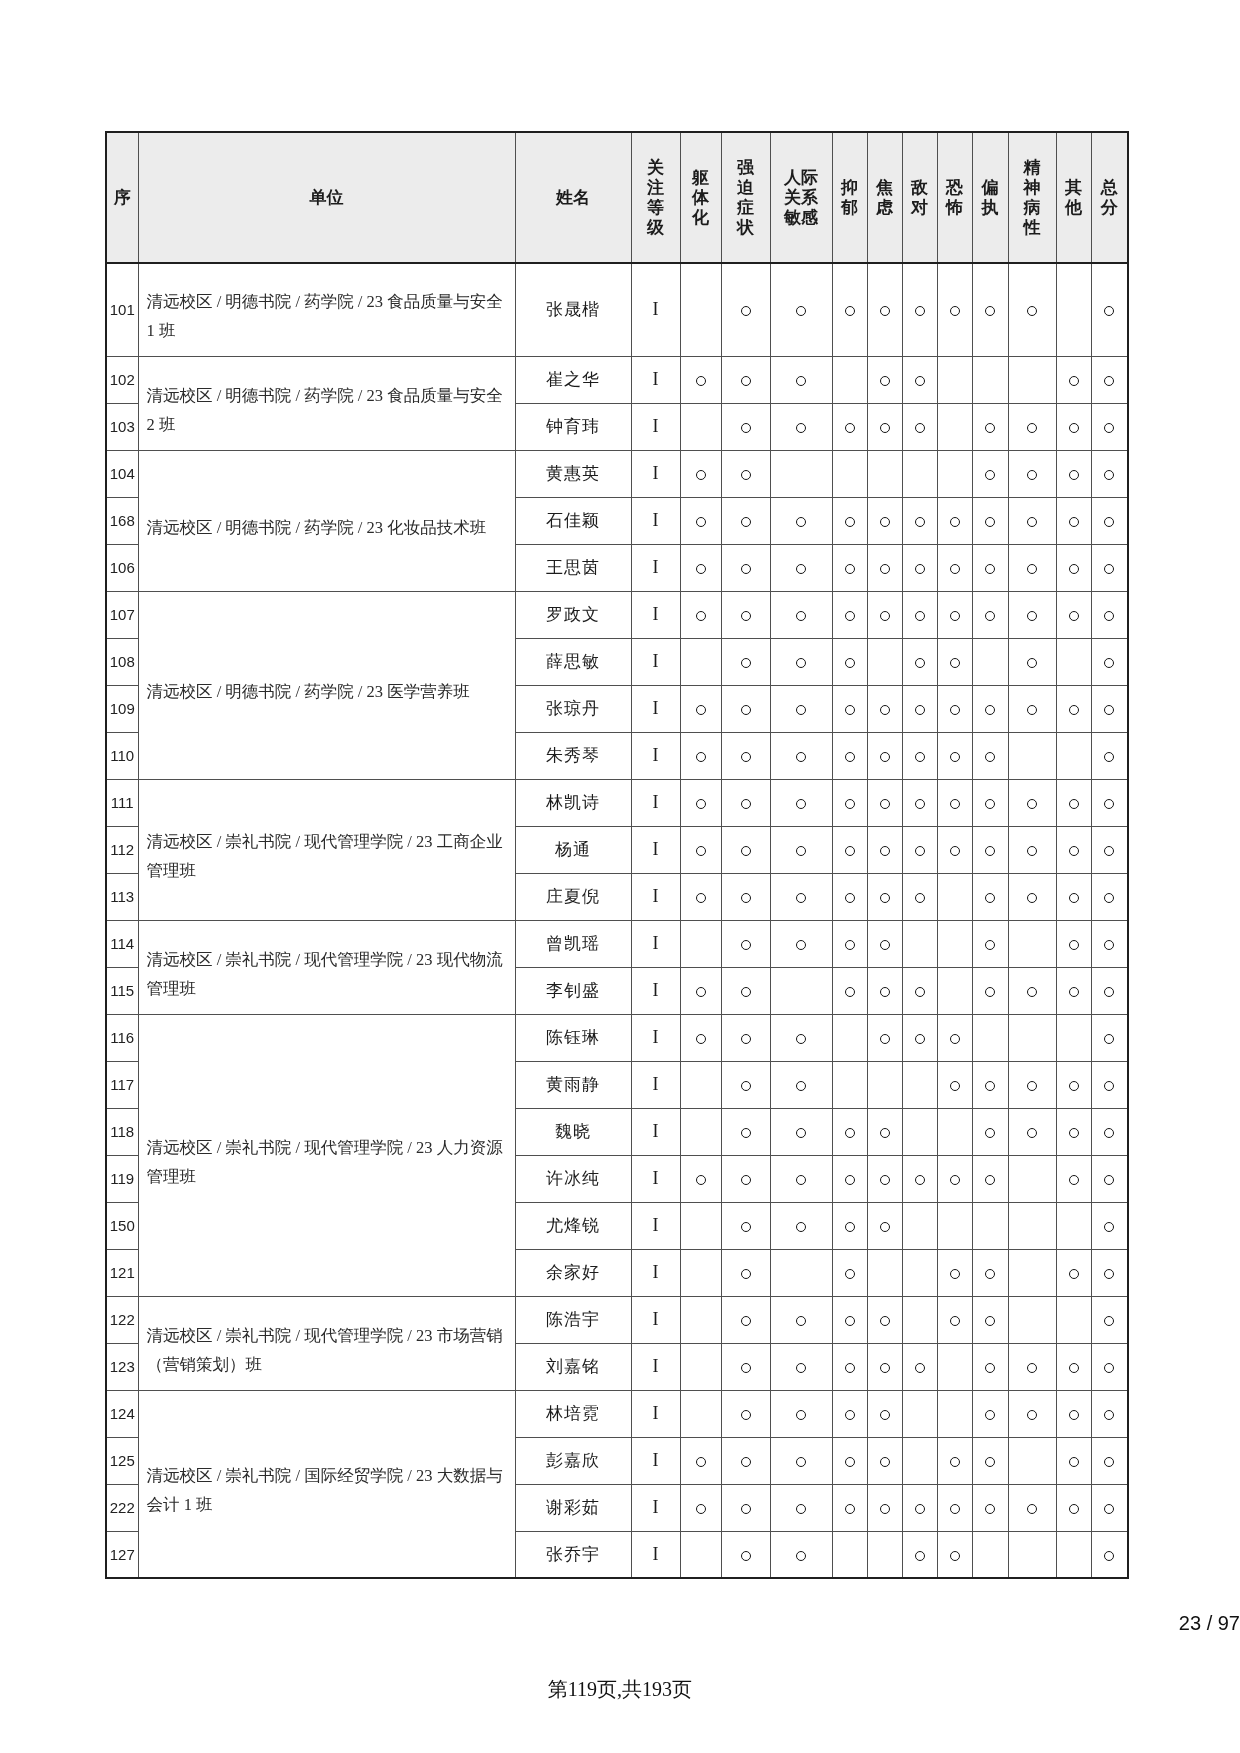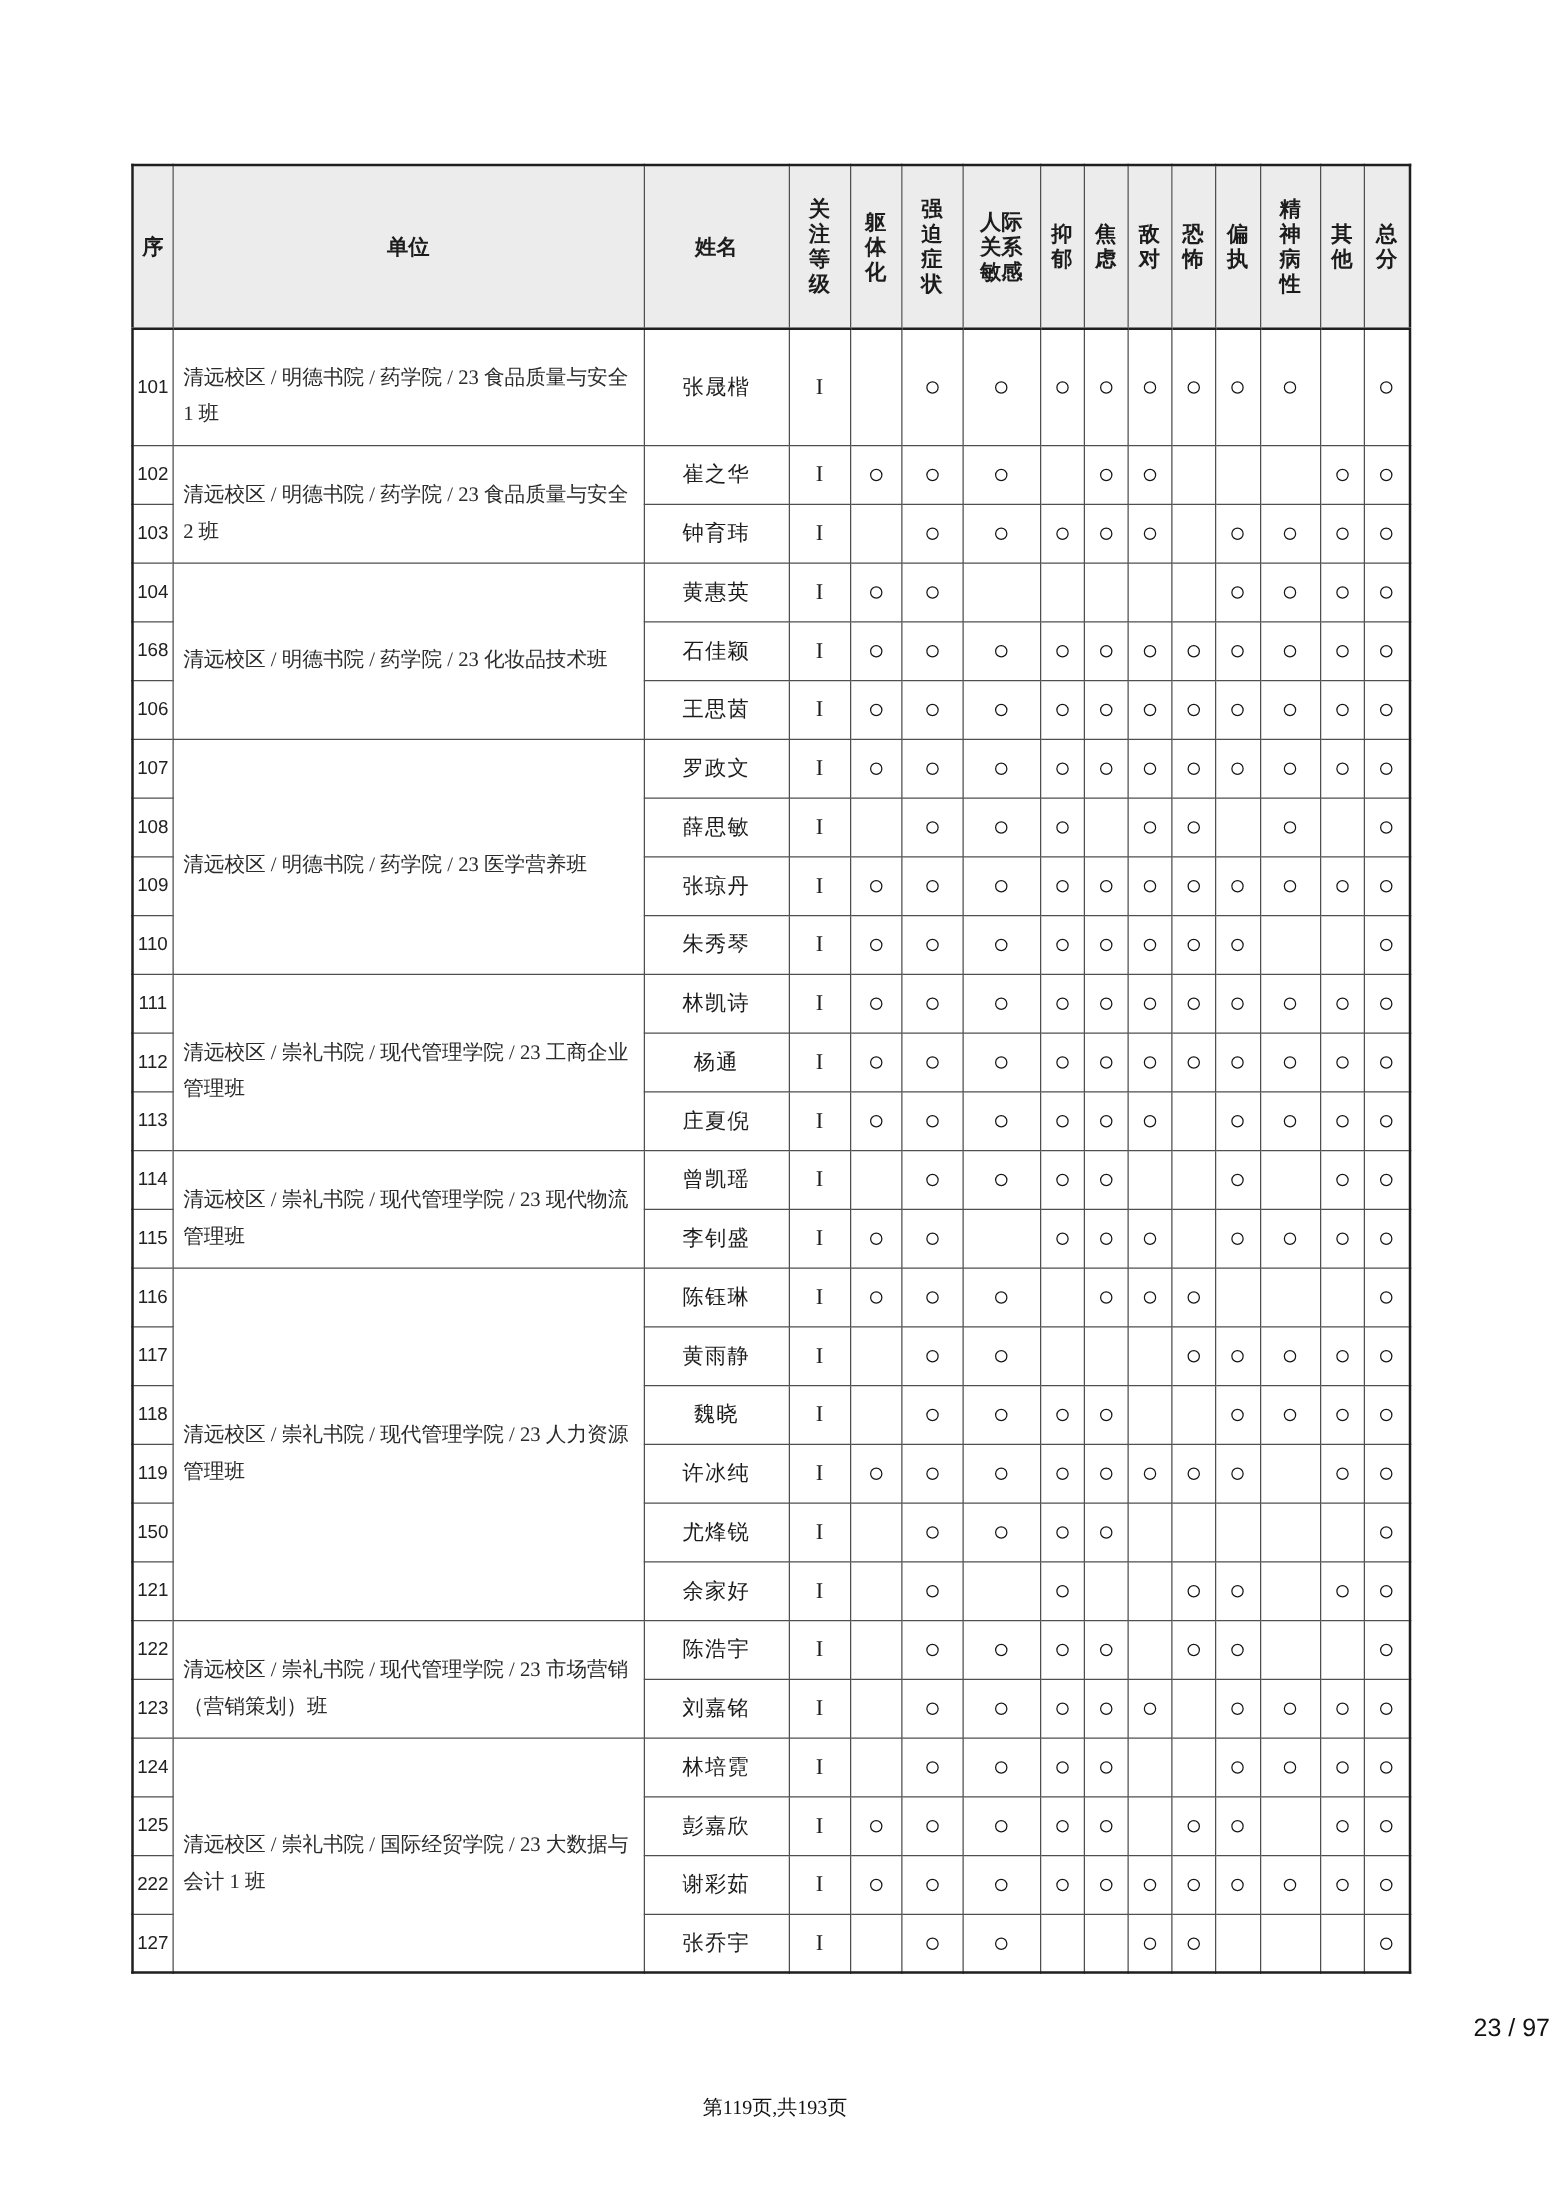--- a/index.html
+++ b/index.html
@@ -53,21 +53,21 @@
   .vlabel div{line-height:20px;}
   .footer-progress{
     position:absolute;left:0;top:1612px;width:1240px;
     text-align:right;
     font-family:"Liberation Sans","DejaVu Sans",sans-serif;
     font-size:20px;color:#111;
   }
   .footer-pageinfo{
     position:absolute;left:0;top:1676px;width:1240px;
     text-align:center;
-    font-size:16px;color:#111;
+    font-size:20px;color:#111;
     font-family:"Liberation Serif","DejaVu Serif",serif;
   }
 </style>
 </head>
 <body>
 
 <div class="table-wrap">
   <table>
     <colgroup>
         <col style="width: 32px;">

